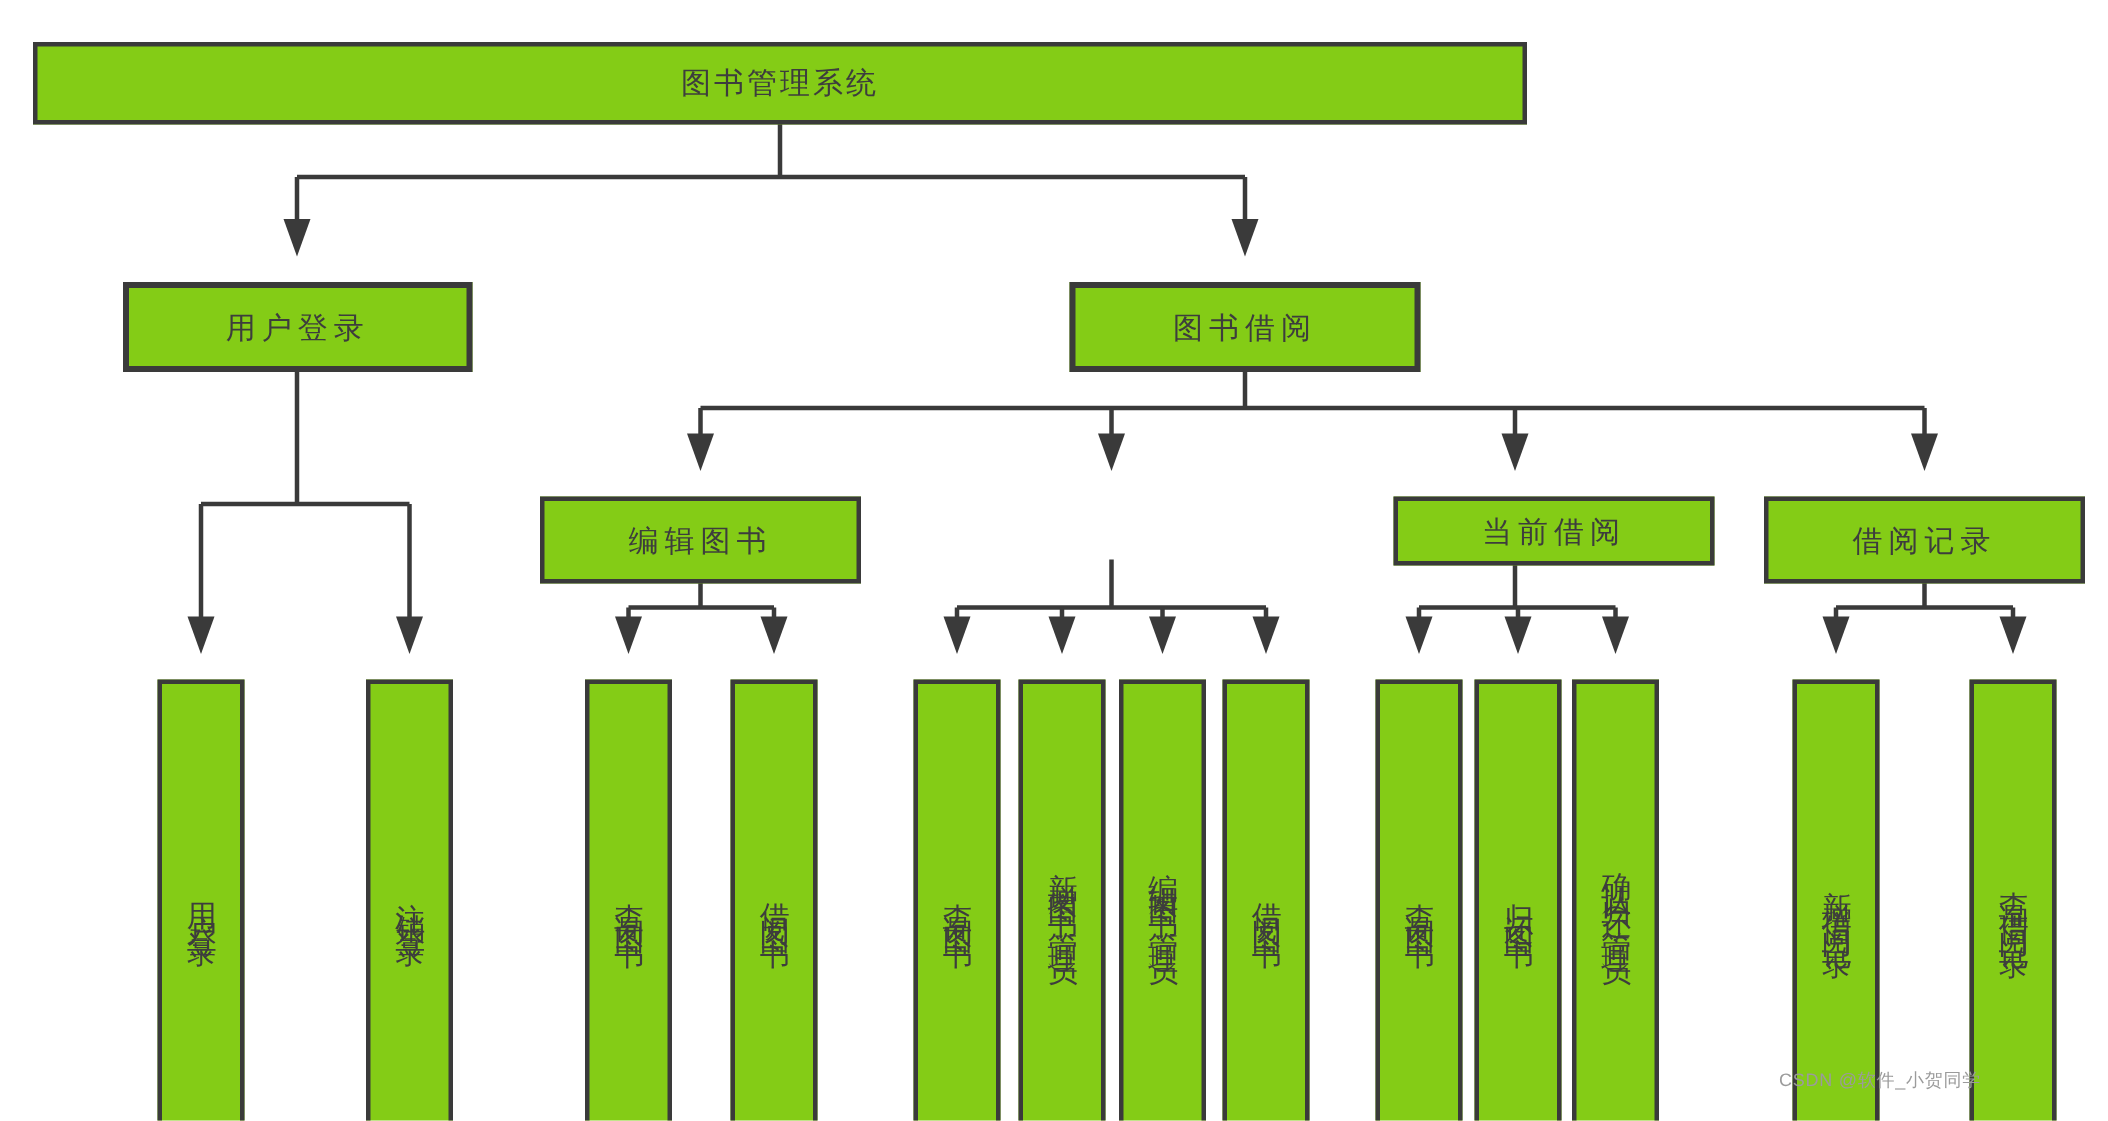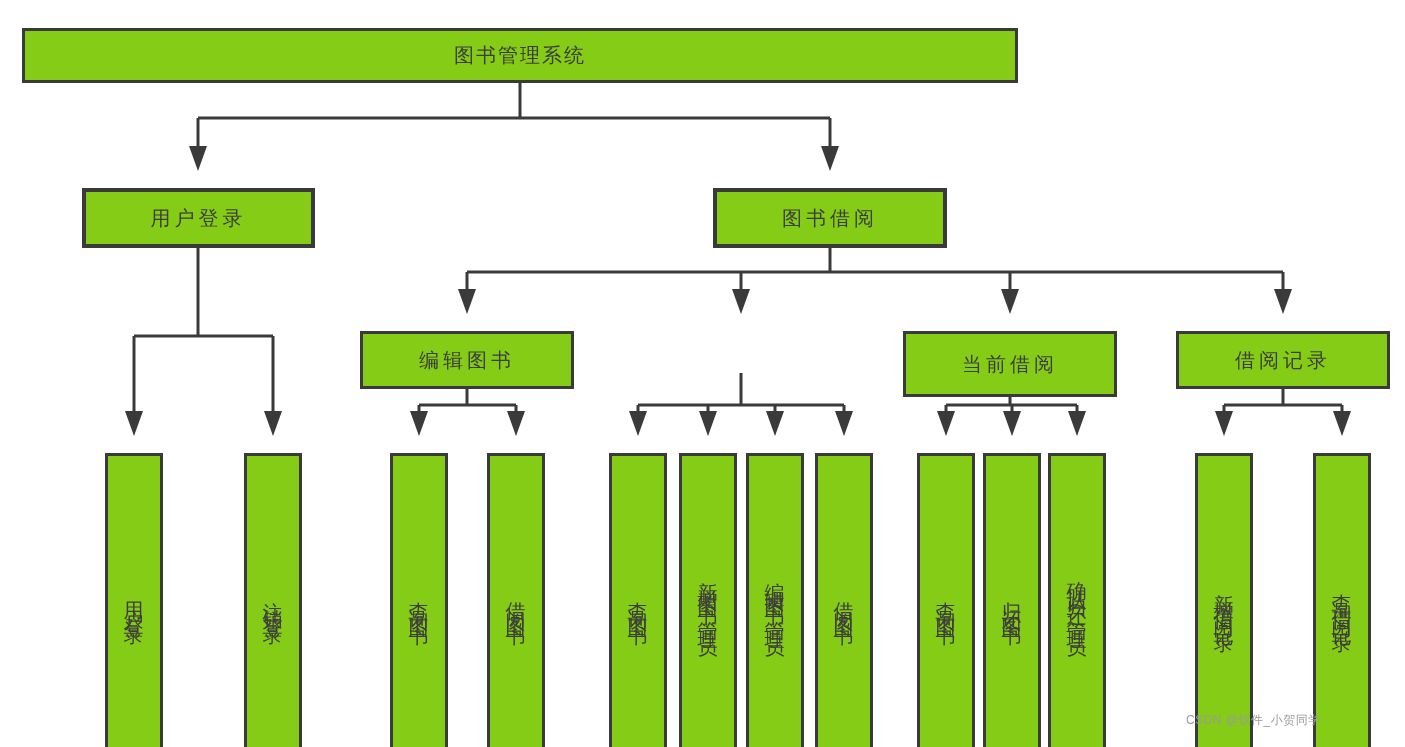--- a/index.html
+++ b/index.html
@@ -44,21 +44,21 @@
   .node.root {
     left: 22px; top: 12px;
     width: 996px; height: 55px;
     letter-spacing: 2px;
   }
   .node.lvl2 { border-width: 4px; }
   .node.n-user  { left: 82px;  top: 172px; width: 233px; height: 60px; }
   .node.n-mgmt  { left: 713px; top: 172px; width: 234px; height: 60px; }
   .node.n-l3a { left: 360px;  top: 315px; width: 214px; height: 58px; }
   .node.n-l3b { left: 634px;  top: 315px; width: 214px; height: 58px; }
-  .node.n-l3c { left: 903px;  top: 315px; width: 214px; height: 66px; }
+  .node.n-l3c { left: 929px;  top: 315px; width: 214px; height: 46px; }
   .node.n-l3d { left: 1176px; top: 315px; width: 214px; height: 58px; }
   .node.leaf {
     top: 437px;
     width: 58px; height: 298px;
     letter-spacing: 0;
   }
   .leaf .vtext {
     writing-mode: vertical-rl;
     text-orientation: mixed;
     font-size: 20px;

